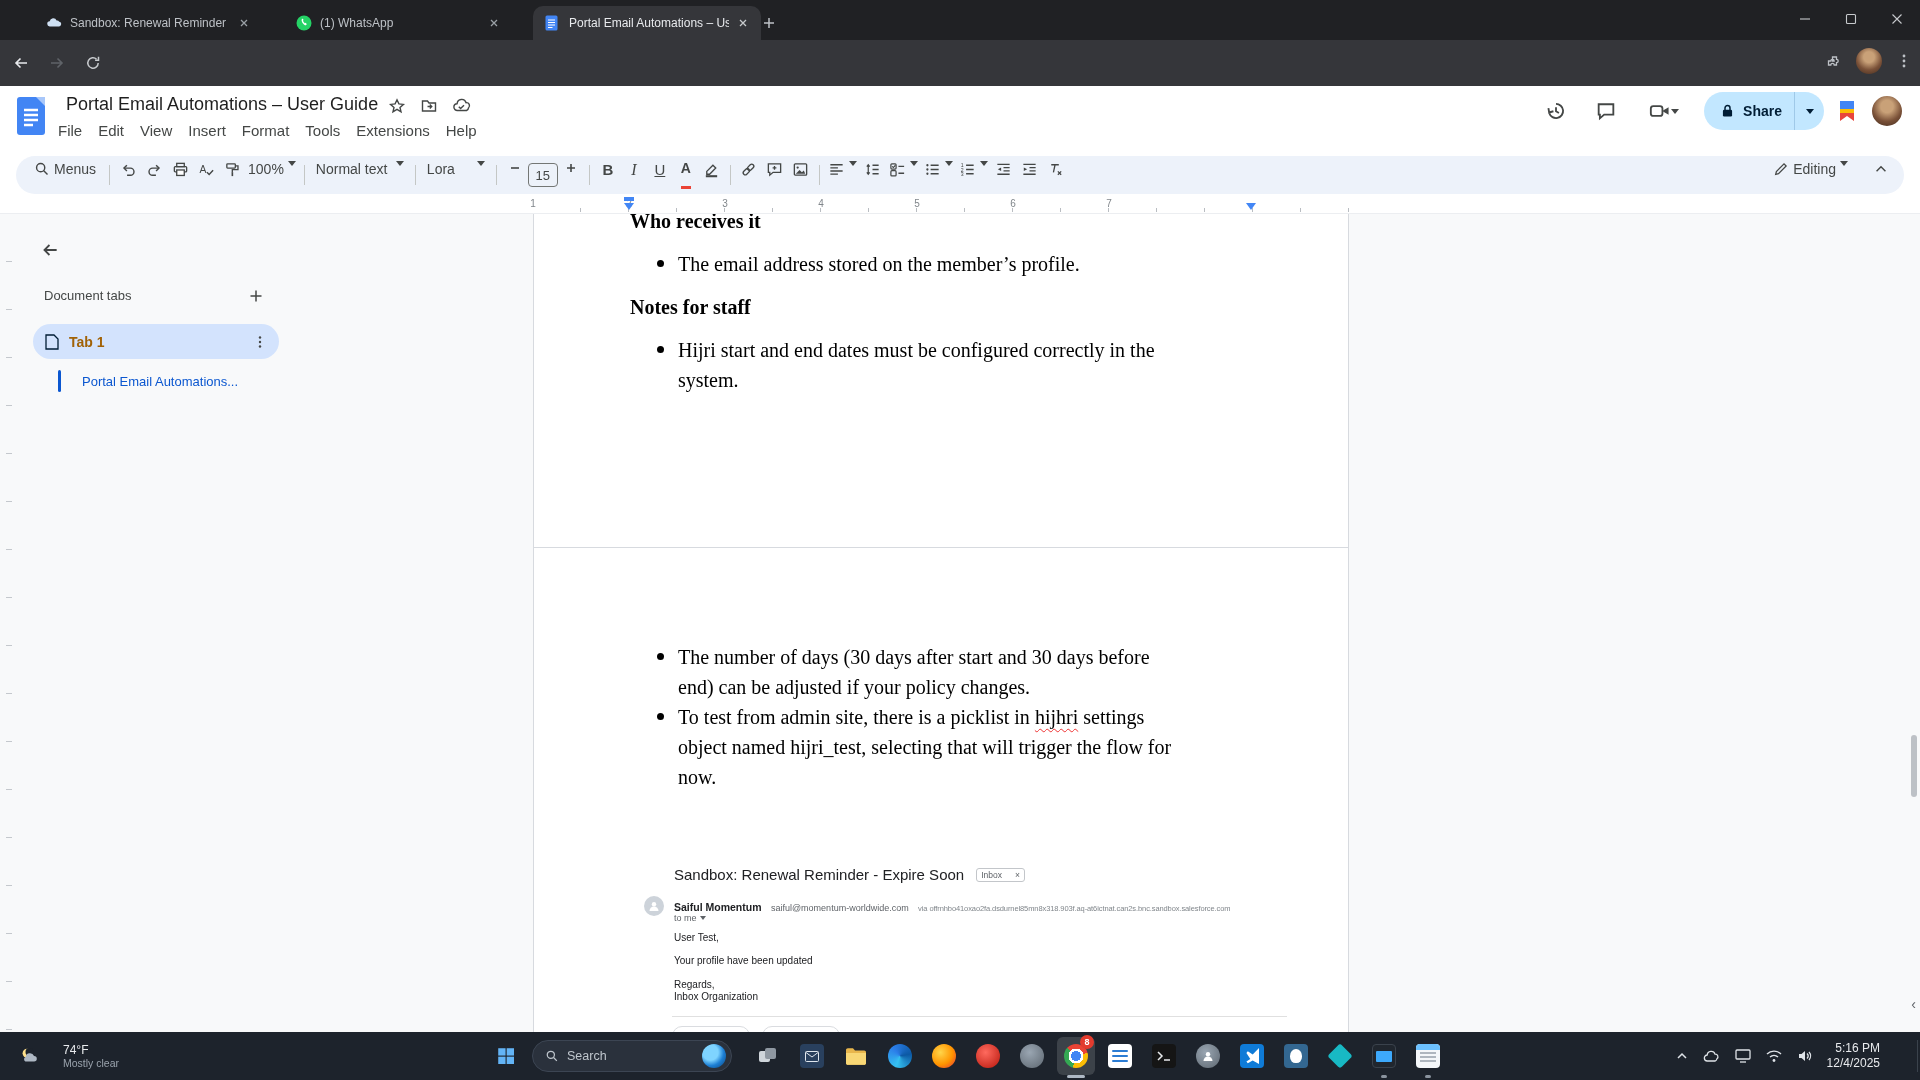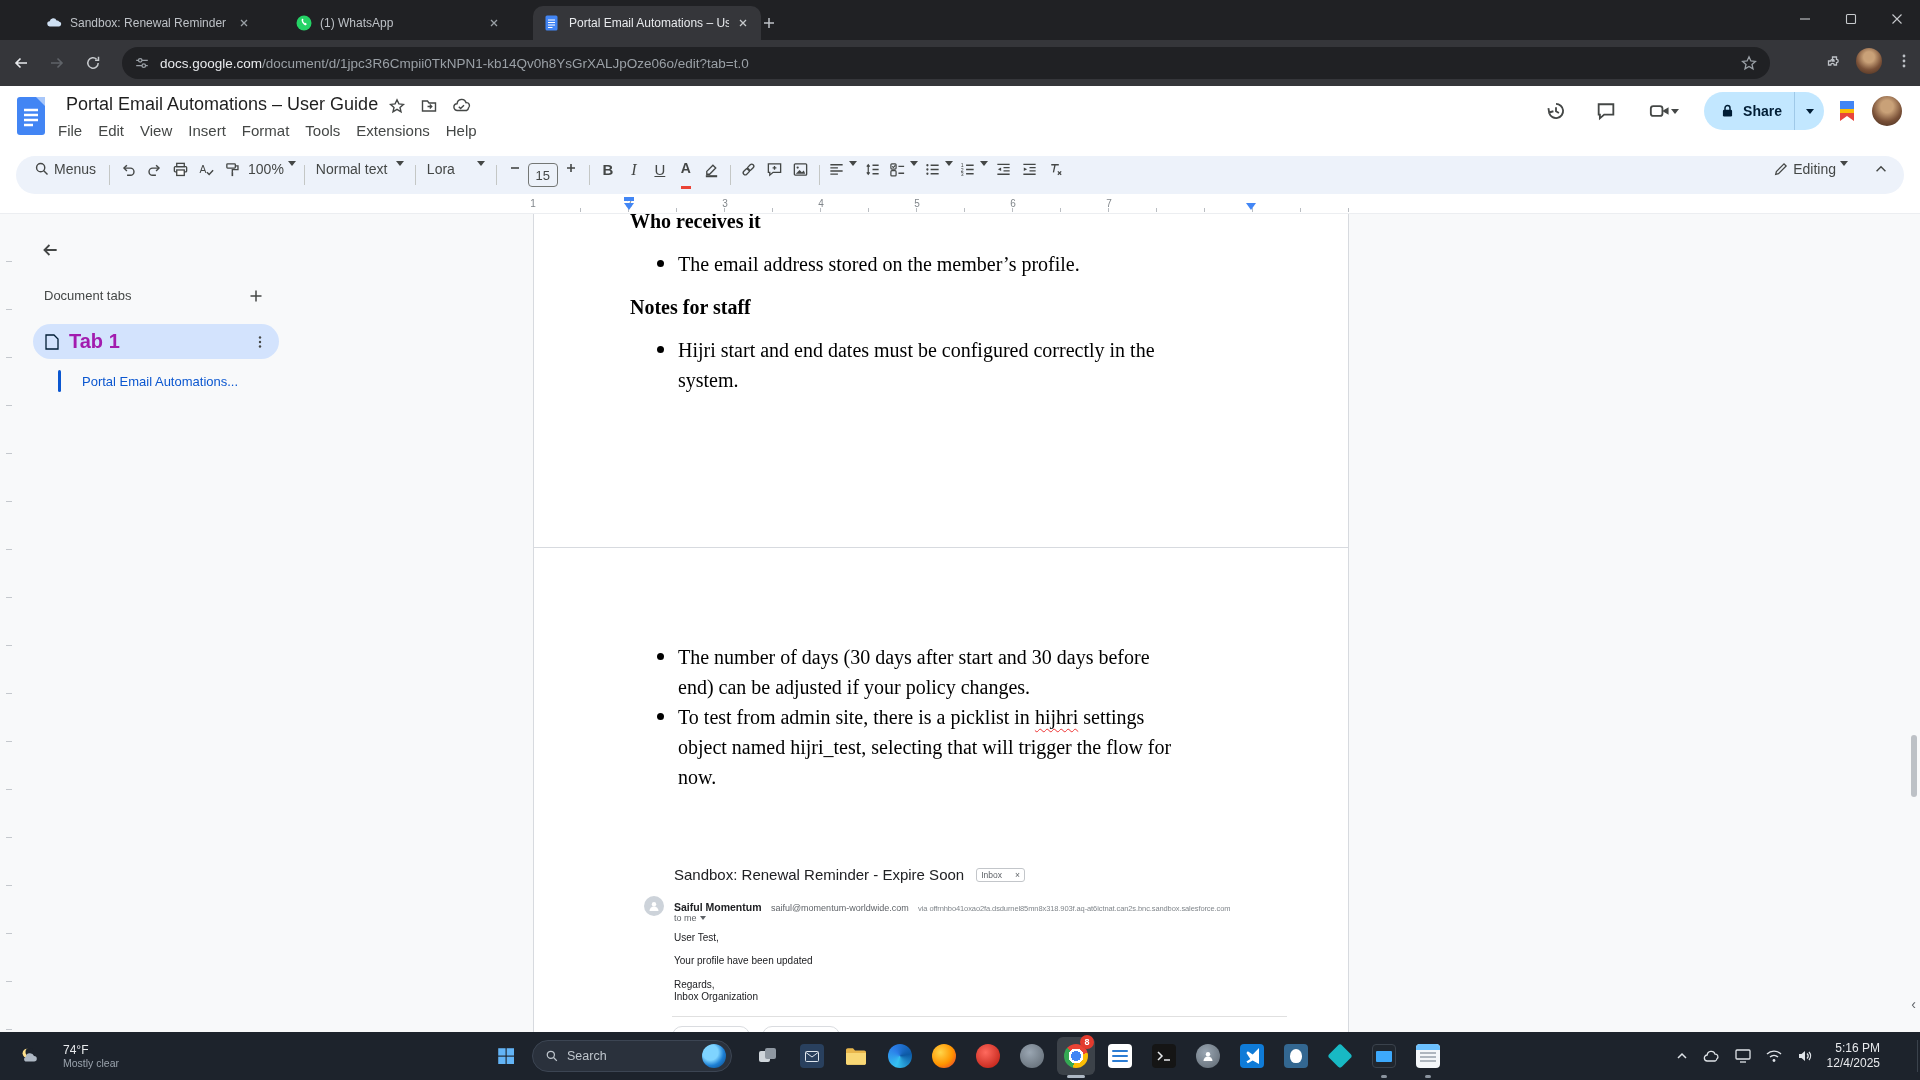--- a/index.html
+++ b/index.html
@@ -66,21 +66,21 @@
   .indtri { position:absolute; top:7px; width:0; height:0; border-left:5px solid transparent; border-right:5px solid transparent; border-top:7px solid #4286f5; }
 
   
   .da { position:absolute; top:214px; left:0; width:1920px; height:818px; background:#f8f9fa; overflow:hidden; }
   .vrule { position:absolute; left:6px; top:0; bottom:0; width:6px;
            background:repeating-linear-gradient(to bottom, transparent 0 47px, #c4c8cd 47px 48px); }
   .backbtn { position:absolute; left:36px; top:22px; width:28px; height:28px; display:flex; align-items:center; justify-content:center; border-radius:50%; }
   .ptitle { position:absolute; left:44px; top:74px; font-size:13px; color:#444746; }
   .plus { position:absolute; left:244px; top:70px; width:24px; height:24px; display:flex; align-items:center; justify-content:center; }
   .tabpill { position:absolute; left:33px; top:110px; width:246px; height:35px; background:#d3e3fd; border-radius:18px; display:flex; align-items:center; padding:0 12px; gap:10px; }
-  .tabpill .tname { font-size:20px; font-weight:600; color:#a21caf; flex:1; }
+  .tabpill .tname { font-size:14px; font-weight:600; color:#a16207; flex:1; }
   .outline-item { position:absolute; left:58px; top:156px; display:flex; align-items:center; }
   .obar { width:3px; height:22px; background:#0b57d0; border-radius:2px; }
   .otext { margin-left:21px; font-size:13px; color:#0b57d0; white-space:nowrap; }
 
   .page { position:absolute; left:533px; width:816px; height:1056px; background:#fff; border:1px solid #d7dadf; }
   .p1 { top:-521px; }
   .p2 { top:333px; }
   .doc-text { font-family:"Liberation Serif", serif; font-size:20px; line-height:30px; color:#000; }
   .dhead { position:absolute; left:96px; font-weight:700; }
   .bullet { position:absolute; left:96px; width:636px; padding-left:48px; }
@@ -228,35 +228,20 @@
       <svg width="18" height="18" viewBox="0 0 18 18">
           <path d="M3 9h11M9.5 4.5 14 9l-4.5 4.5" stroke="#5f6368" stroke-width="1.6" fill="none"></path>
         </svg>
     </div>
     <div class="navic">
       <svg width="18" height="18" viewBox="0 0 18 18">
           <path d="M14.2 9a5.2 5.2 0 1 1-1.6-3.8" fill="none" stroke="#c7cacd" stroke-width="1.5"></path>
           <path d="M14.5 2.8v3.4h-3.4" fill="none" stroke="#c7cacd" stroke-width="1.5"></path>
         </svg>
     </div>
-    <div class="omni">
-      <span>
-        <svg width="16" height="16" viewBox="0 0 18 18">
-            <path d="M2.5 6h13M2.5 12h13" stroke="#9aa0a6" stroke-width="1.4"></path>
-            <circle cx="7" cy="6" r="2" fill="#202124" stroke="#9aa0a6" stroke-width="1.4"></circle>
-            <circle cx="11" cy="12" r="2" fill="#202124" stroke="#9aa0a6" stroke-width="1.4"></circle>
-          </svg>
-      </span>
-      <span class="url"><span class="dom">docs.google.com</span><span class="pth">/document/d/1jpc3R6Cmpii0TkNPN1-kb14Qv0h8YsGrXALJpOze06o/edit?tab=t.0</span></span>
-      <span>
-        <svg width="18" height="18" viewBox="0 0 18 18">
-            <path d="M9 2.8 10.9 6.9 15.4 7.4 12 10.4 13 14.8 9 12.4 5 14.8 6 10.4 2.6 7.4 7.1 6.9z" fill="none" stroke="#9aa0a6" stroke-width="1.3"></path>
-          </svg>
-      </span>
-    </div>
     <div class="abr">
       <span>
         <svg width="18" height="18" viewBox="0 0 18 18">
             <path d="M7 3h4v2.3a1.7 1.7 0 1 1 0 3.4V11h-2.3a1.7 1.7 0 1 0-3.4 0H3V7h2.3a1.7 1.7 0 1 1 3.4 0H7z" fill="none" stroke="#bdc1c6" stroke-width="1.3" transform="translate(1.5 2)"></path>
           </svg>
       </span>
       <span class="avatar" style="width:26px;height:26px;border:none"></span>
       <span>
         <svg width="16" height="16" viewBox="0 0 16 16">
             <circle cx="8" cy="3" r="1.4" fill="#bdc1c6"></circle>

